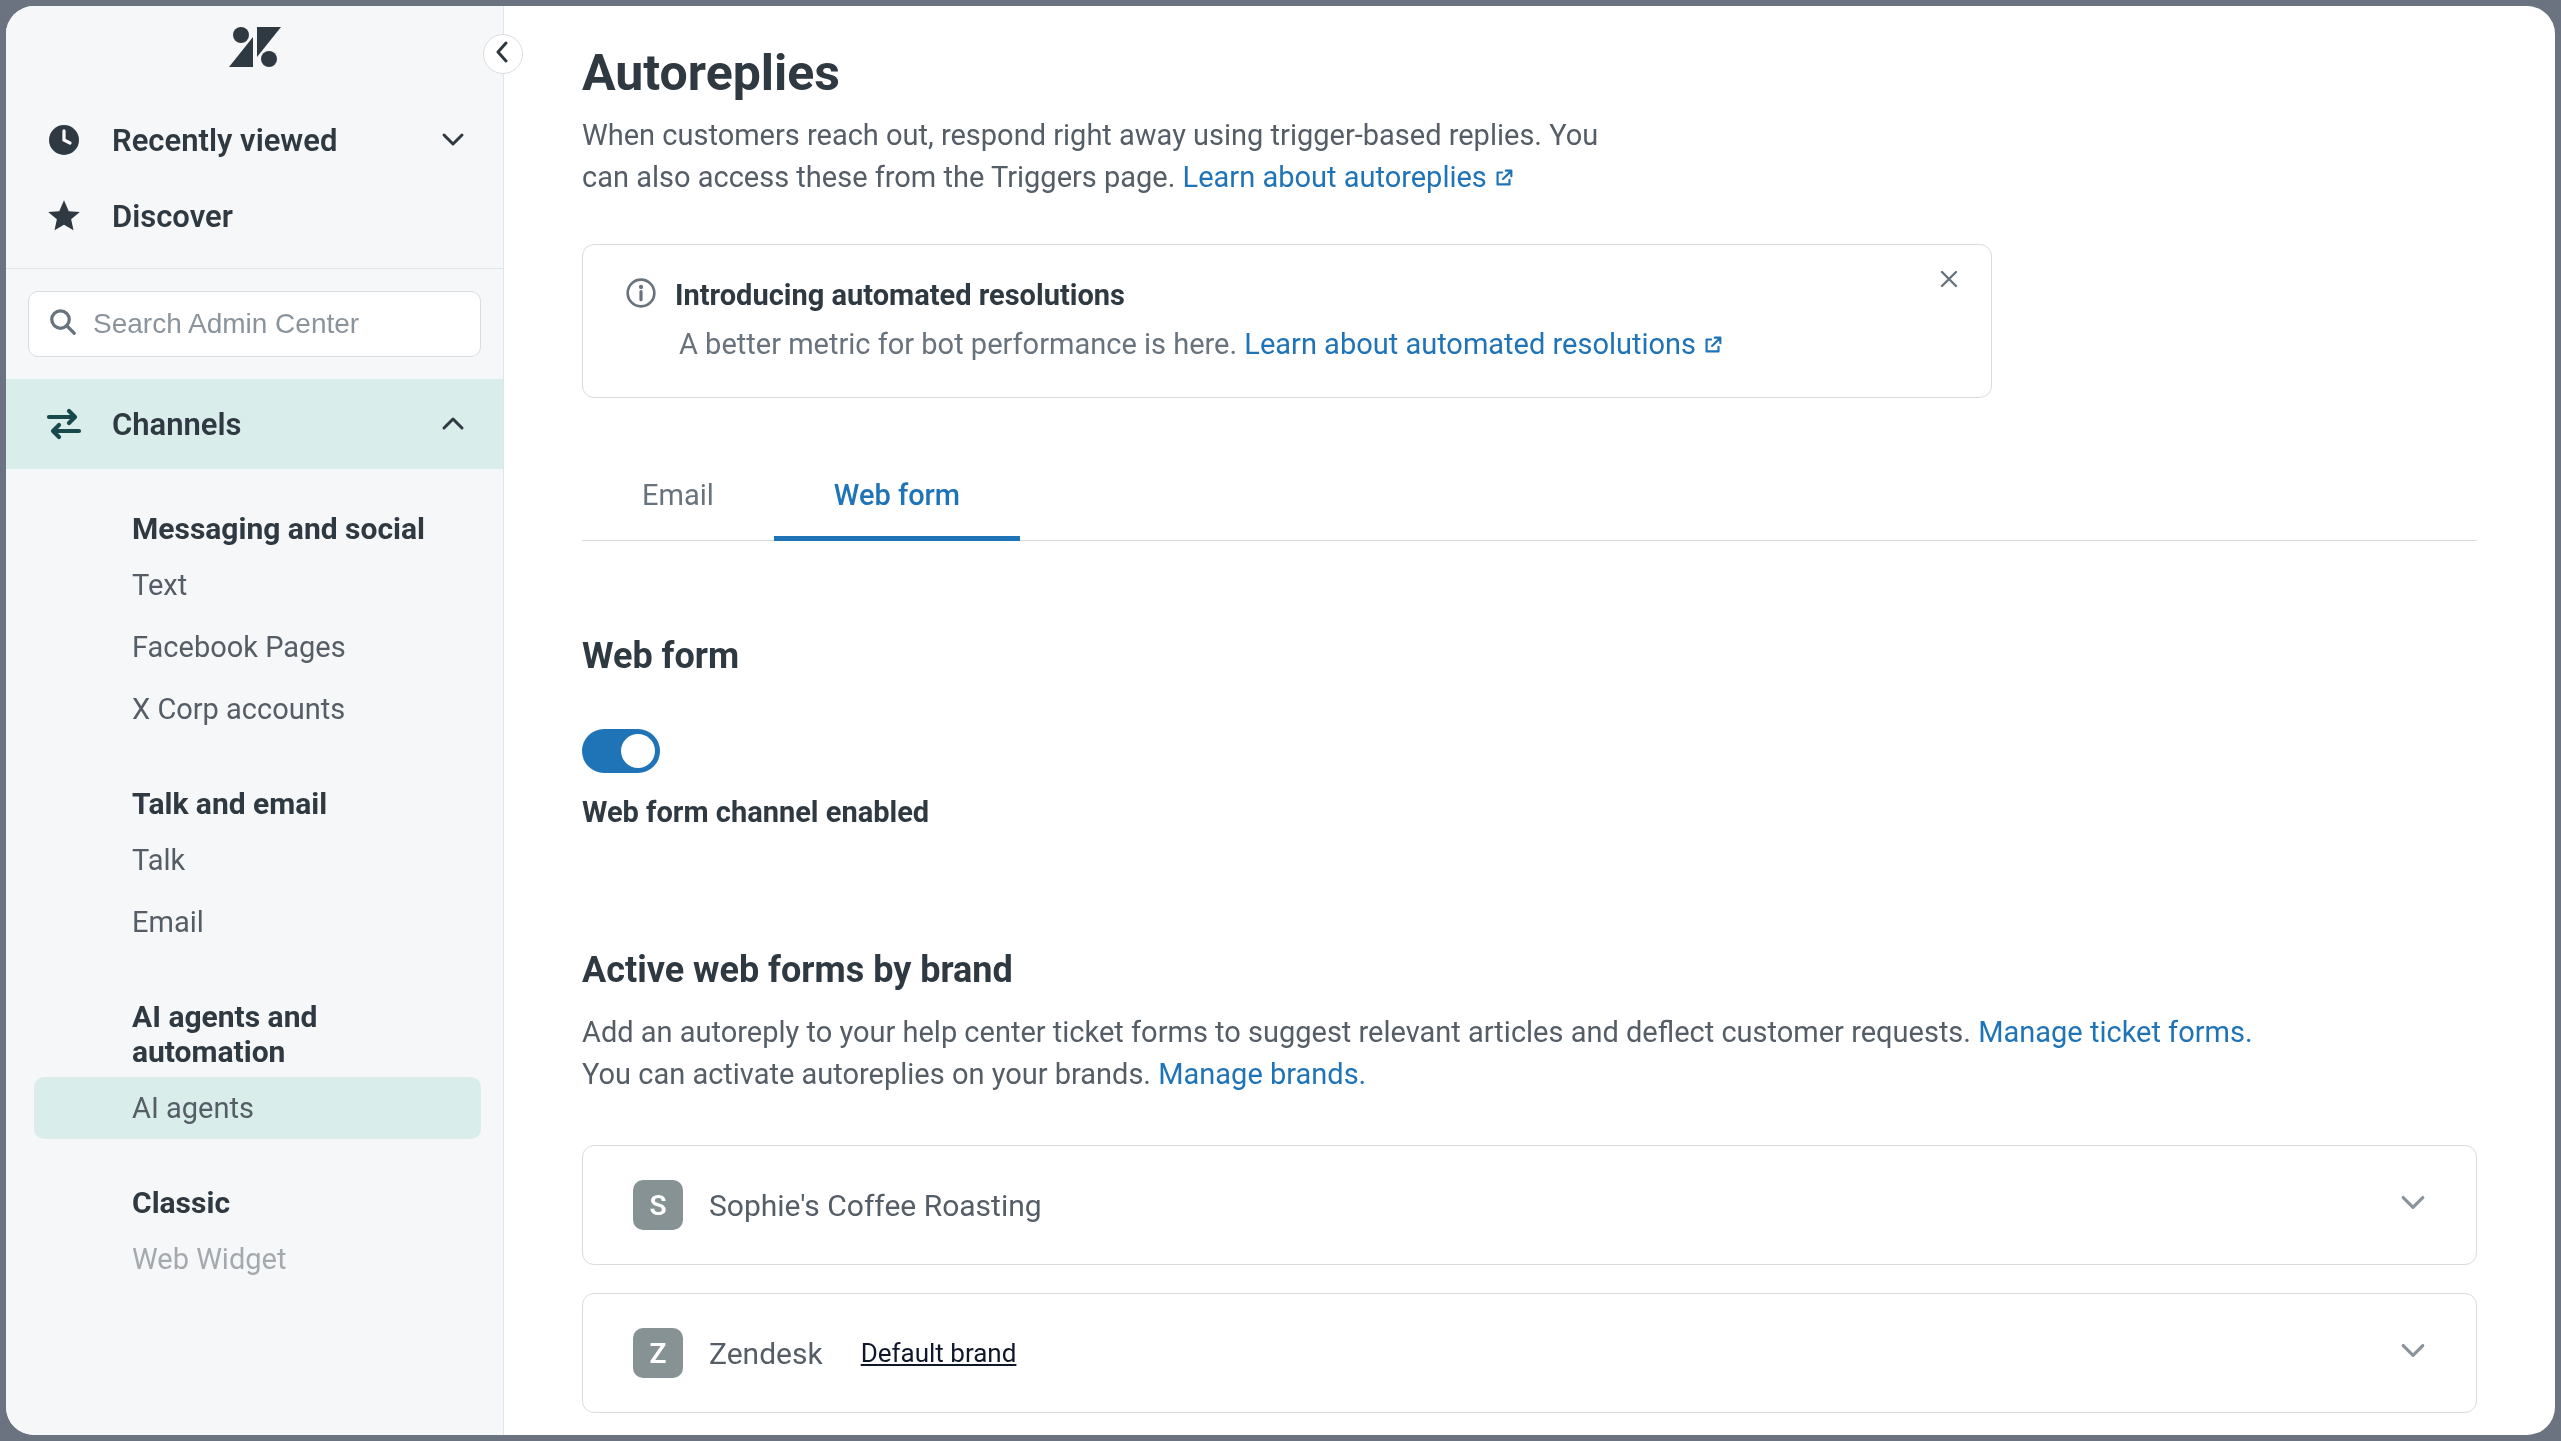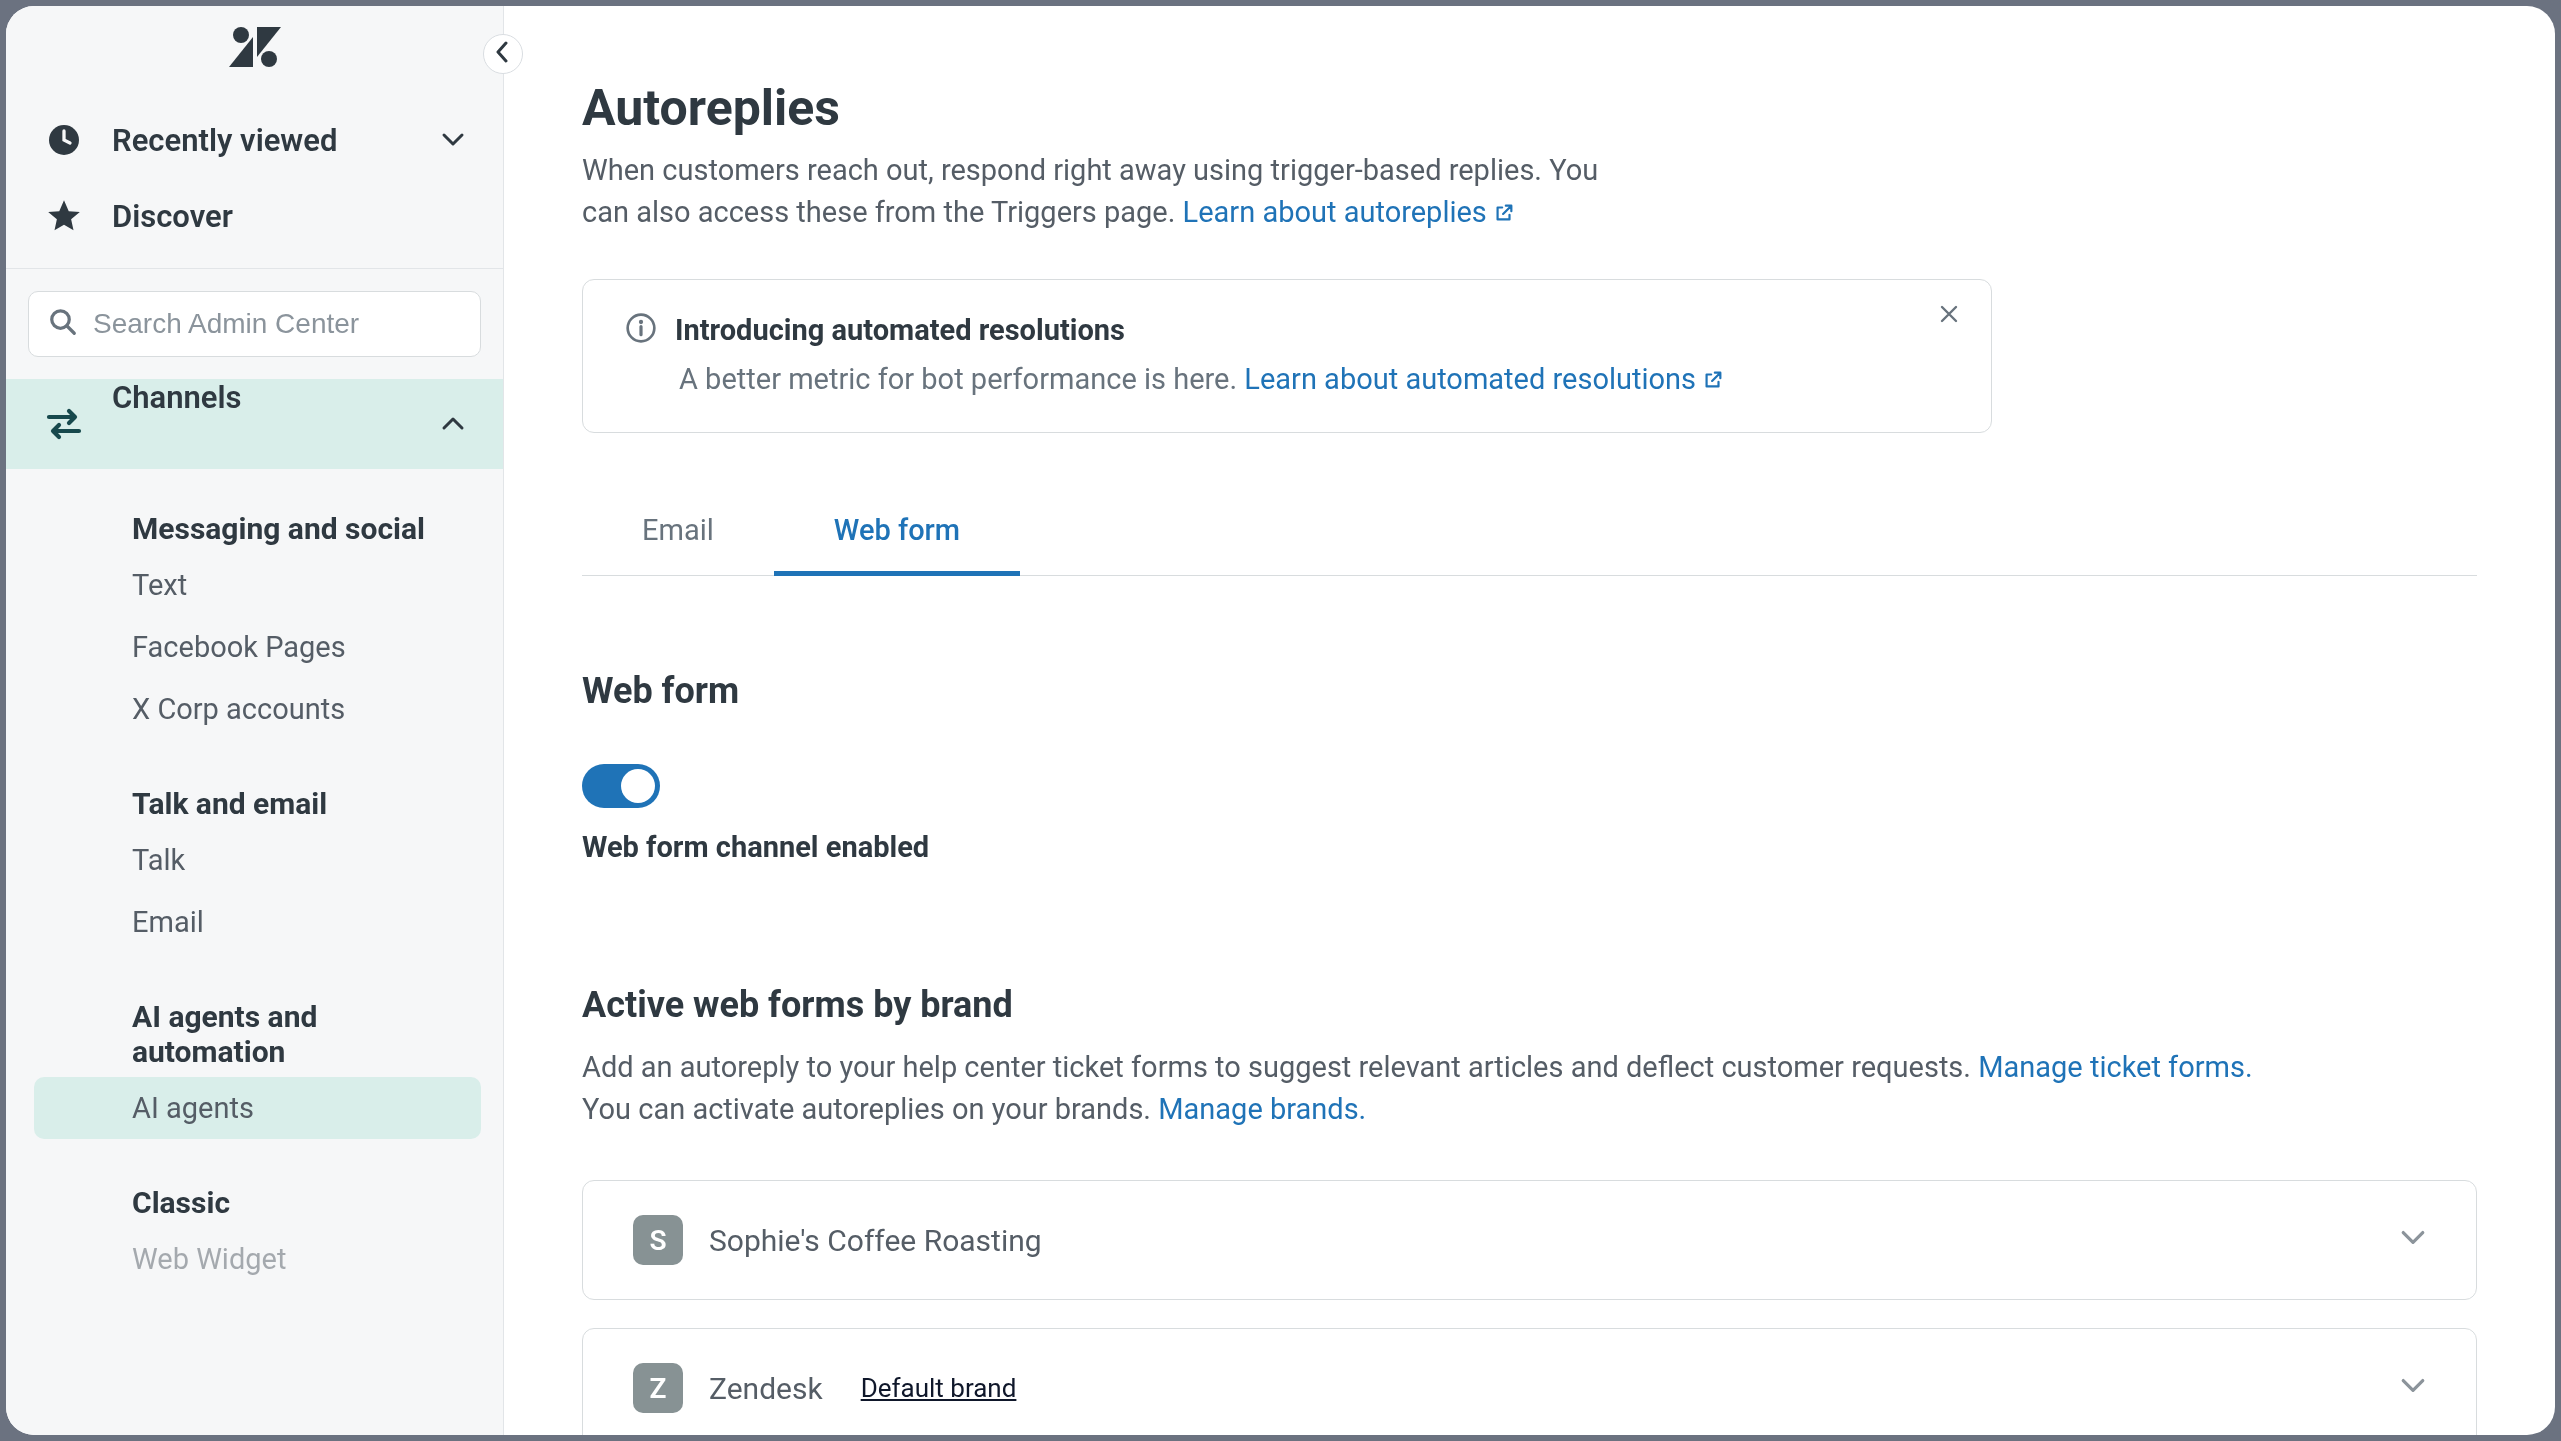--- a/index.html
+++ b/index.html
@@ -71,21 +71,21 @@
     color: #2f3941;
     background: #fff;
   }
   .search-box { position: relative; }
   .search-box .search-icon {
     position: absolute; left: 20px; top: 50%; transform: translateY(-50%);
   }
   ::placeholder { color: #8b949c; }
 
   .section-channels {
-    display: flex; 
+    display: flex; align-items: center;
     height: 90px;
     background: #d9eeea;
     padding: 0 36px;
     gap: 26px;
     cursor: pointer;
   }
   .section-channels .icon-slot { width: 44px; display:flex; align-items:center; justify-content:center; }
   .section-channels .label { font-size: 31px; font-weight: 600; color: #2f3941; }
   .section-channels .chev { margin-left: auto; width: 28px; display:flex; align-items:center; justify-content:center; }
 
@@ -106,21 +106,20 @@
     border-radius: 10px;
   }
 
   
   .main {
     flex: 1;
     padding: 38px 78px 30px 78px;
     overflow: hidden;
     color: #2f3941;
     position: relative;
-    margin-top: 35px;
   }
   .page-title { font-size: 50px; font-weight: 700; margin-bottom: 12px; }
   .page-desc { font-size: 29px; line-height: 1.45; color: #555d66; max-width: 1060px; }
   .link { color: #1f73b7; text-decoration: none; cursor: pointer; }
   .ext-icon { display: inline-block; vertical-align: -2px; margin-left: 6px; }
 
   .alert {
     margin-top: 44px;
     border: 1px solid #d8dcde;
     border-radius: 12px;

